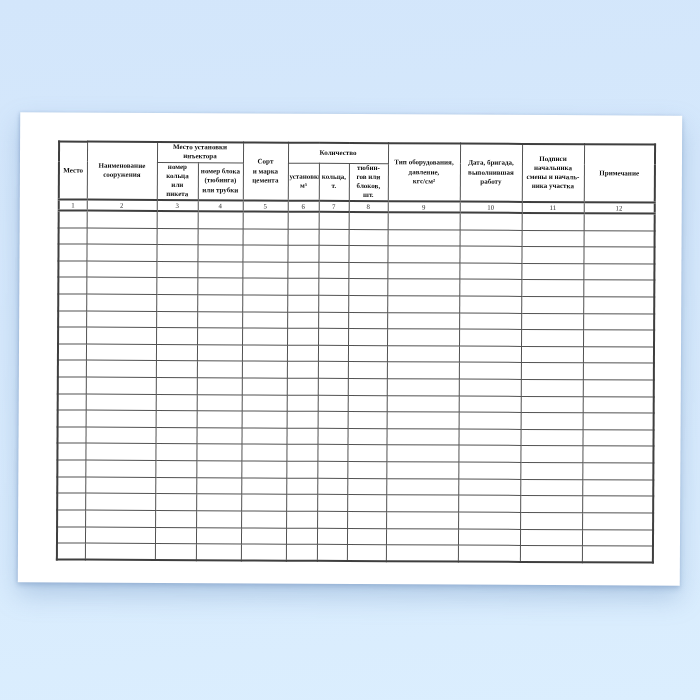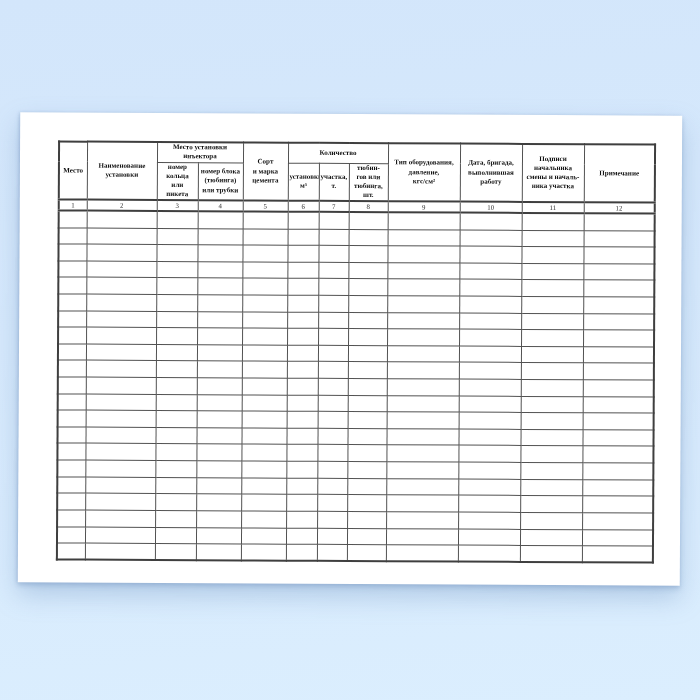--- a/index.html
+++ b/index.html
@@ -61,21 +61,21 @@
             <col style="width:39px">
             <col style="width:72px">
           <col style="width:62px">
             <col style="width:62px">
             <col style="width:71px">
         </colgroup>
         <thead>
           <tr class="h1">
             <th rowspan="2">Место</th>
             <th rowspan="2">Наименование
-установки</th>
+сооружения</th>
             <th colspan="2">Место установки
 инъектора</th>
             <th rowspan="2">Сорт
 и марка
 цемента</th>
             <th colspan="3">Количество</th>
             <th rowspan="2">Тип оборудования,
 давление,
 кгс/см²</th>
             <th rowspan="2">Дата, бригада,
@@ -90,25 +90,25 @@
           <tr class="h2">
             <th>номер
 кольца
 или
 пикета</th>
             <th>номер блока
 (тюбинга)
 или трубки</th>
             <th>установки,
 м³</th>
-            <th>участка,
+            <th>кольца,
 т.</th>
             <th>тюбин-
 гов или
-тюбинга,
+блоков,
 шт.</th>
           </tr>
           <tr class="nums">
             <td>1</td>
             <td>2</td>
             <td>3</td>
             <td>4</td>
             <td>5</td>
             <td>6</td>
             <td>7</td>

